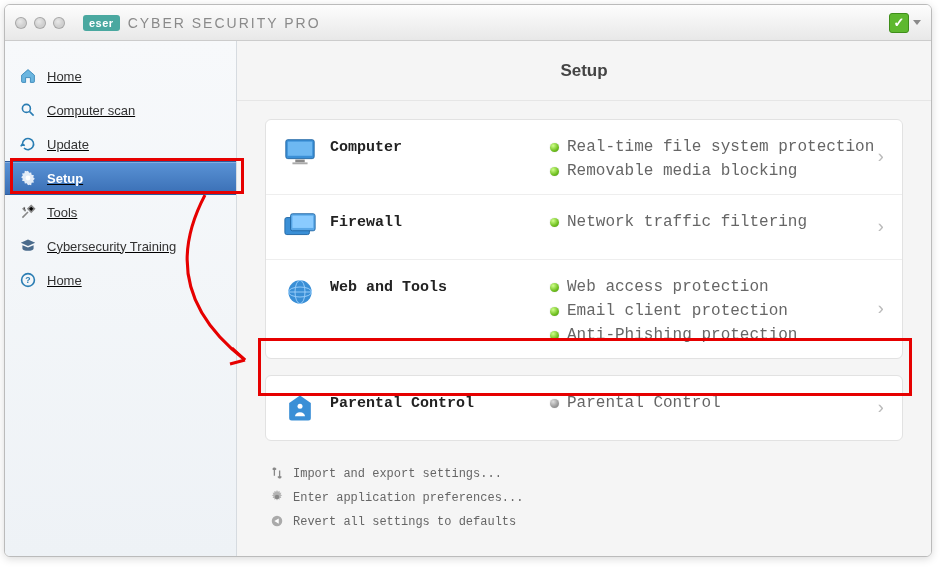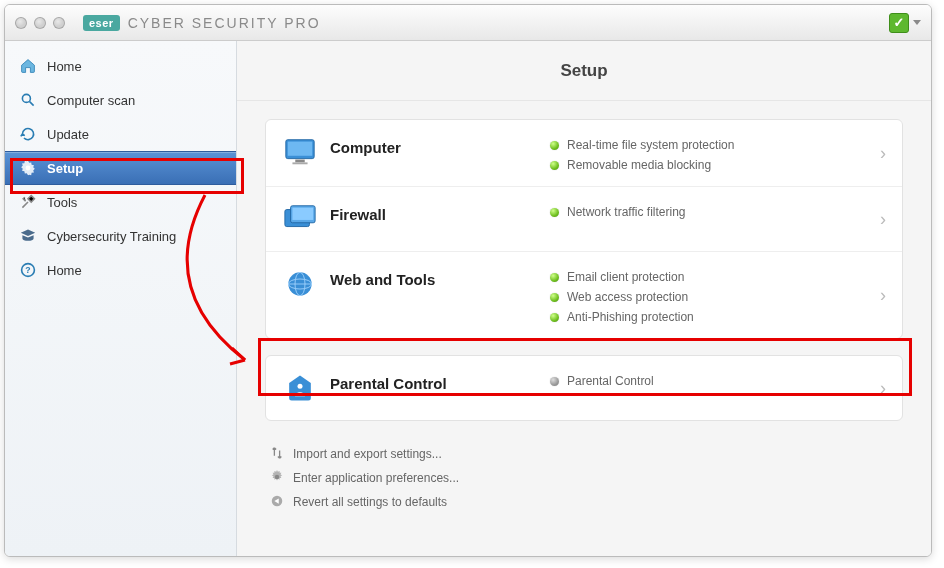--- a/index.html
+++ b/index.html
@@ -78,21 +78,22 @@
     }
     .content {
       display: flex;
       flex: 1;
       overflow: hidden;
     }
     .sidebar {
       width: 232px;
       background: linear-gradient(#f7f9fb, #eef2f6);
       border-right: 1px solid #d6dbe0;
-      padding-top: 8px;
+      padding-top: 18px;
+      text-decoration: underline;
     }
     .side-item {
       display: flex;
       align-items: center;
       height: 34px;
       padding: 0 14px;
       gap: 10px;
       color: #333;
       cursor: pointer;
     }
@@ -117,20 +118,21 @@
       align-items: center;
       justify-content: center;
       font-size: 17px;
       font-weight: bold;
       color: #444;
       border-bottom: 1px solid #e6e6e6;
     }
     .main-scroll {
       flex: 1;
       padding: 18px 28px;
+      font-family: Liberation Mono, monospace;
     }
     .card-group {
       background: #fff;
       border: 1px solid #e2e2e2;
       border-radius: 6px;
       margin-bottom: 16px;
     }
     .card {
       display: flex;
       align-items: flex-start;
@@ -156,21 +158,21 @@
       flex: 1;
       display: flex;
       flex-direction: column;
       gap: 6px;
       padding-top: 4px;
     }
     .feature {
       display: flex;
       align-items: center;
       gap: 8px;
-      font-size: 12px;
+      font-size: 16px;
       color: #666;
     }
     .dot {
       width: 9px; height: 9px;
       border-radius: 50%;
       background: radial-gradient(circle at 35% 30%, #cfff8a, #6fbf1f 60%, #4a8c14);
       box-shadow: 0 0 1px rgba(0,0,0,0.3);
     }
     .dot.gray {
       background: radial-gradient(circle at 35% 30%, #ddd, #999 60%, #777);
@@ -360,25 +362,25 @@
                   <circle cx="18" cy="18" r="14" fill="#3a8fd6"></circle>
                   <ellipse cx="18" cy="18" rx="14" ry="6" fill="none" stroke="#a6d6ff"></ellipse>
                   <ellipse cx="18" cy="18" rx="6" ry="14" fill="none" stroke="#a6d6ff"></ellipse>
                   <line x1="4" y1="18" x2="32" y2="18" stroke="#a6d6ff"></line>
                 </svg>
             </div>
             <div class="card-title">Web and Tools</div>
             <div class="card-features">
               <div class="feature">
                   <span class="dot"></span>
+                  <span>Web access protection</span>
+                </div>
+              <div class="feature">
+                  <span class="dot"></span>
                   <span>Email client protection</span>
-                </div>
-              <div class="feature">
-                  <span class="dot"></span>
-                  <span>Web access protection</span>
                 </div>
               <div class="feature">
                   <span class="dot"></span>
                   <span>Anti-Phishing protection</span>
                 </div>
             </div>
             <div class="card-chevron">›</div>
           </div>
         </div>
 

